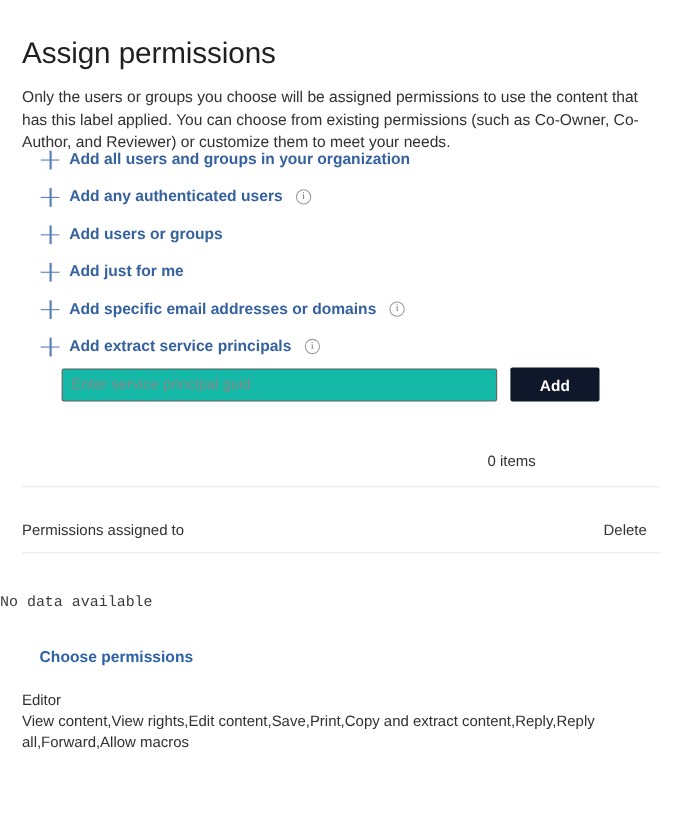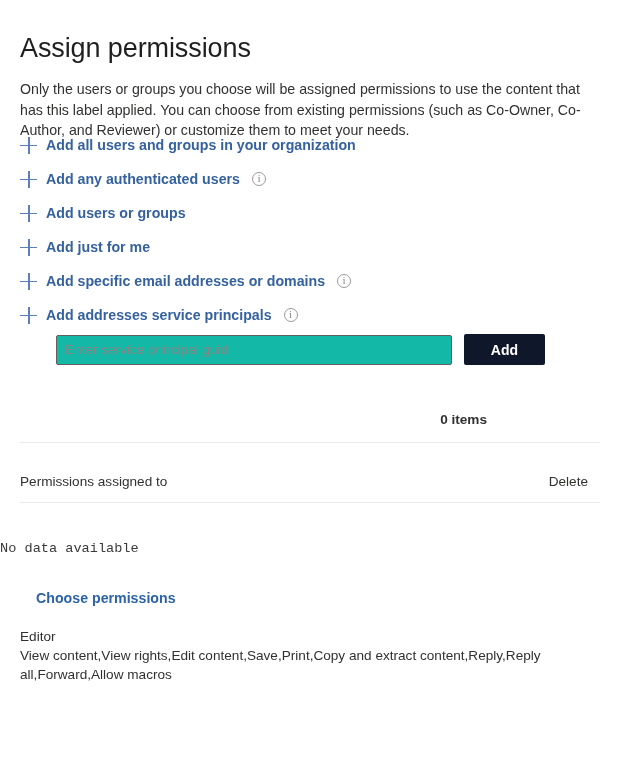--- a/index.html
+++ b/index.html
@@ -56,21 +56,21 @@
     position: absolute;
     left: 0;
     top: 128px;
     width: 625px;
   }
   .add-link-row {
     position: relative;
     height: 34px;
     display: flex;
     align-items: center;
-    padding-left: 20px;
+    padding-left: 37px;
   }
   .plus-icon {
     width: 17px;
     height: 17px;
     flex: 0 0 17px;
     position: relative;
     margin-right: 9px;
     display: block;
   }
   .plus-icon::before,
@@ -160,21 +160,21 @@
     letter-spacing: 0.1px;
   }
 
   
   .items-count {
     position: absolute;
     right: 32px;
     top: 412px;
     font-size: 13.6px;
     color: #323130;
-    font-weight: 700;
+    font-weight: 400;
   }
 
   
   .divider {
     position: absolute;
     left: 20px;
     width: 580px;
     height: 1px;
     background: #ebe9e7;
   }
@@ -272,21 +272,21 @@
     </div>
 
     <div class="add-link-row">
       <span class="plus-icon"></span>
       <span class="add-link-label">Add specific email addresses or domains</span>
       <span class="info-icon"></span>
     </div>
 
     <div class="add-link-row">
       <span class="plus-icon"></span>
-      <span class="add-link-label">Add addresses service principals</span>
+      <span class="add-link-label">Add extract service principals</span>
       <span class="info-icon"></span>
     </div>
 
   </div>
 
   <div class="input-row">
     <input class="guid-input" type="text" placeholder="Enter service principal guid" style="">
     <button class="add-button">Add</button>
   </div>
 

